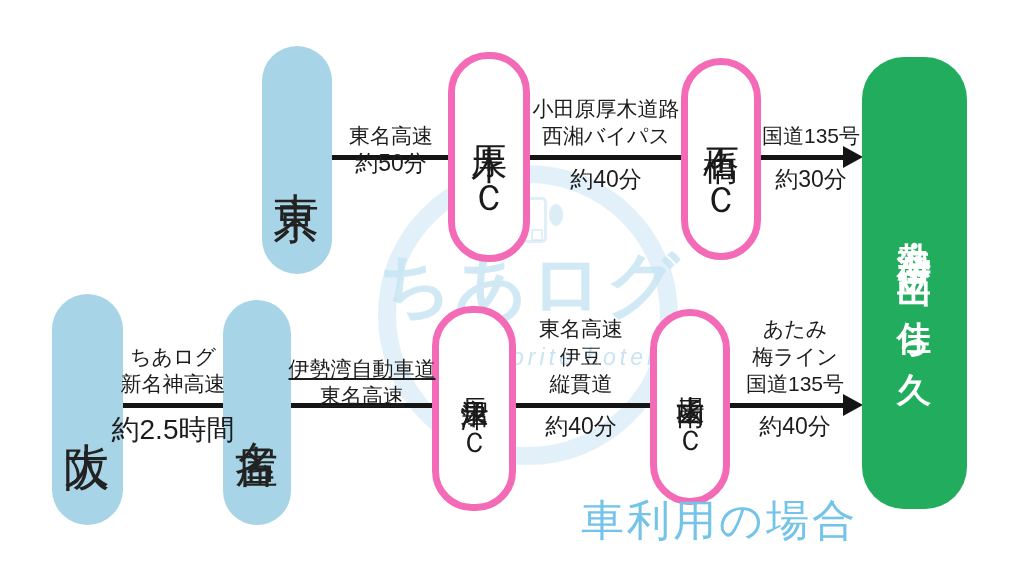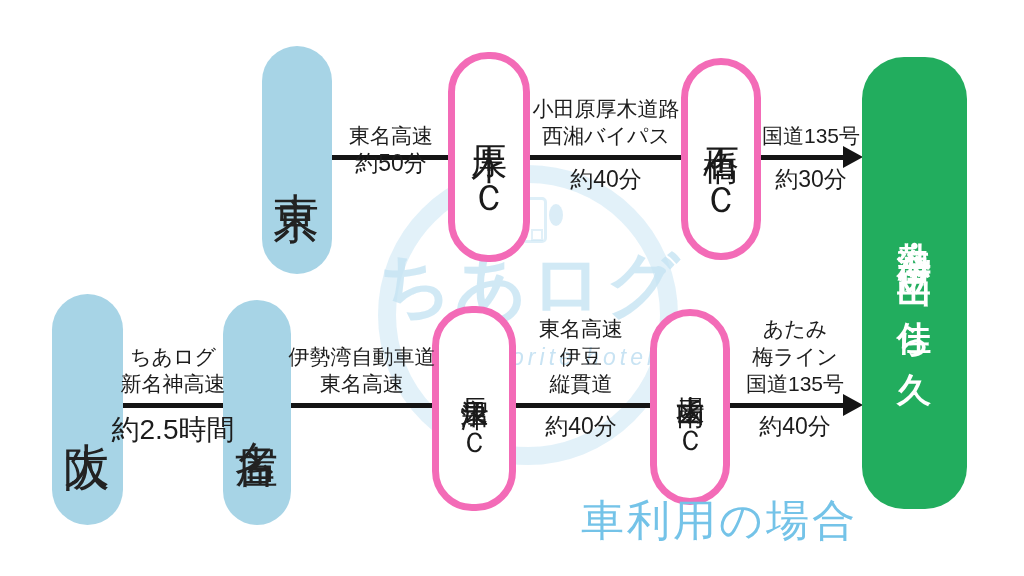--- a/index.html
+++ b/index.html
@@ -136,21 +136,21 @@
   <div class="pill pill-ic small" style="left:650px;top:309px;width:80px;height:196px;">
     <span class="vtext">大場函南ＩＣ</span>
   </div>
 
   <div class="roads" style="left:110px;top:340px;width:126px;height:58px;">
     <div>ちあログ</div>
     <div>新名神高速</div>
   </div>
   <div class="time" style="left:104px;top:411px;width:138px;font-size:28px;">約2.5時間</div>
 
-  <div class="roads" style="left:283px;top:340px;width:158px;height:58px;">
+  <div class="roads" style="left:283px;top:352px;width:158px;height:58px;text-decoration:underline;">
     <div>伊勢湾自動車道</div>
     <div>東名高速</div>
   </div>
 
   <div class="roads" style="left:520px;top:314px;width:122px;height:84px;">
     <div>東名高速</div>
     <div>伊豆</div>
     <div>縦貫道</div>
   </div>
   <div class="time" style="left:520px;top:411px;width:122px;">約40分</div>

